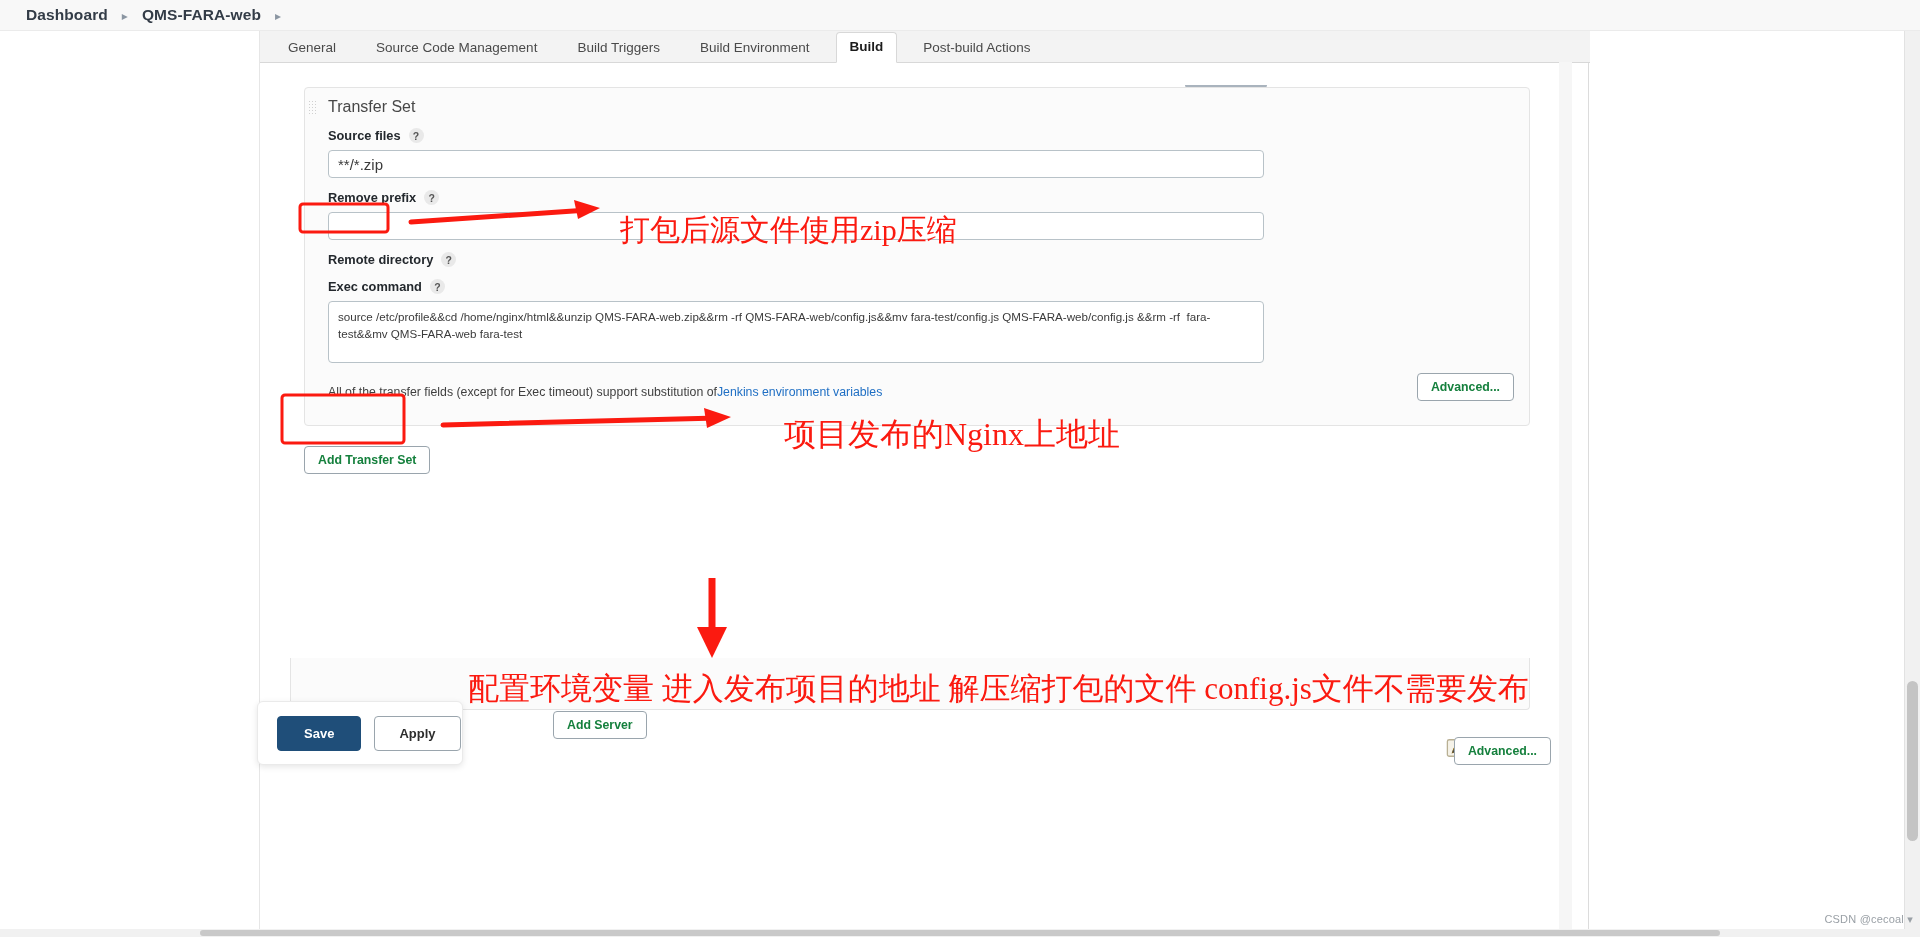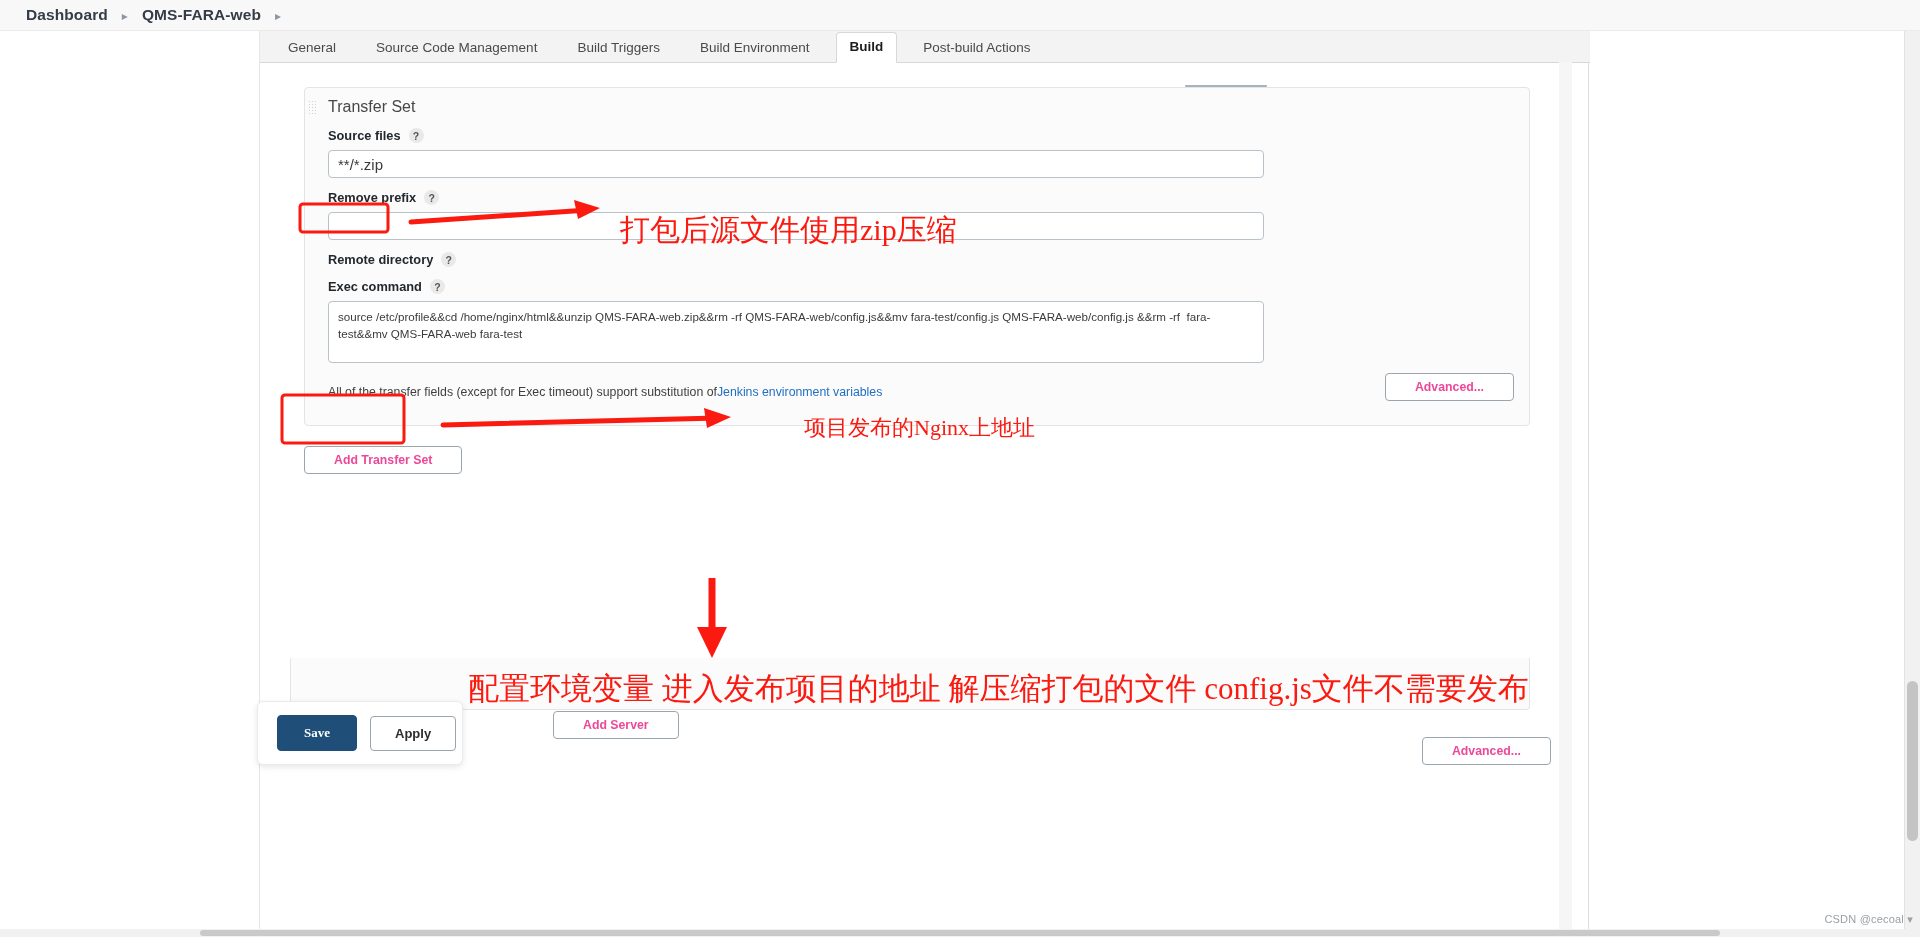--- a/index.html
+++ b/index.html
@@ -207,25 +207,25 @@
     font-size: 12.3px;
     color: #1f6fc4;
     text-decoration: none;
     cursor: pointer;
   }
 
   .btn {
     font-family: "Liberation Sans", sans-serif;
     font-size: 12.3px;
     font-weight: bold;
-    color: #ec4899;
+    color: #15803d;
     background: #ffffff;
     border: 1px solid #9aa5ad;
     border-radius: 4px;
-    padding: 6px 29px;
+    padding: 6px 13px;
     cursor: pointer;
     white-space: nowrap;
   }
 
   .advanced-inner {
     position: absolute;
     right: 3px;
     top: -4px;
   }
 
@@ -279,21 +279,21 @@
   }
   .btn-save {
     background: #1f4e79;
     border: 1px solid #1f4e79;
     color: #ffffff;
     font-size: 13px;
     font-weight: bold;
     border-radius: 4px;
     padding: 9px 26px;
     cursor: pointer;
-    font-family: Liberation Serif, serif;
+    font-family: Liberation Sans, sans-serif;
     text-align: center;
   }
   .btn-apply {
     background: #ffffff;
     border: 1px solid #9aa5ad;
     color: #2d2d2d;
     font-size: 13px;
     font-weight: bold;
     border-radius: 4px;
     padding: 9px 24px;
@@ -474,18 +474,18 @@
 
     <line x1="443" y1="425" x2="718" y2="418" stroke="#fb1a10" stroke-width="5" stroke-linecap="round"></line>
     <polygon points="731,417 704,408 707,428" fill="#fb1a10"></polygon>
 
     <line x1="712" y1="578" x2="712" y2="638" stroke="#fb1a10" stroke-width="7" stroke-linecap="butt"></line>
     <polygon points="712,658 697,627 727,627" fill="#fb1a10"></polygon>
   </svg>
 
   <div class="anno-layer">
     <div class="anno-text" style="left:620px; top:210px; font-size:30px;">打包后源文件使用zip压缩</div>
-    <div class="anno-text" style="left:804px; top:413px; font-size:22px;text-align:right;">项目发布的Nginx上地址</div>
+    <div class="anno-text" style="left:784px; top:413px; font-size:32px;text-align:right;">项目发布的Nginx上地址</div>
     <div class="anno-text" style="left:468px; top:668px; font-size:31px;">配置环境变量  进入发布项目的地址  解压缩打包的文件  config.js文件不需要发布</div>
   </div>
 
   <div class="watermark">CSDN @cecoal ▾</div>
 </div>
 
 </body></html>

